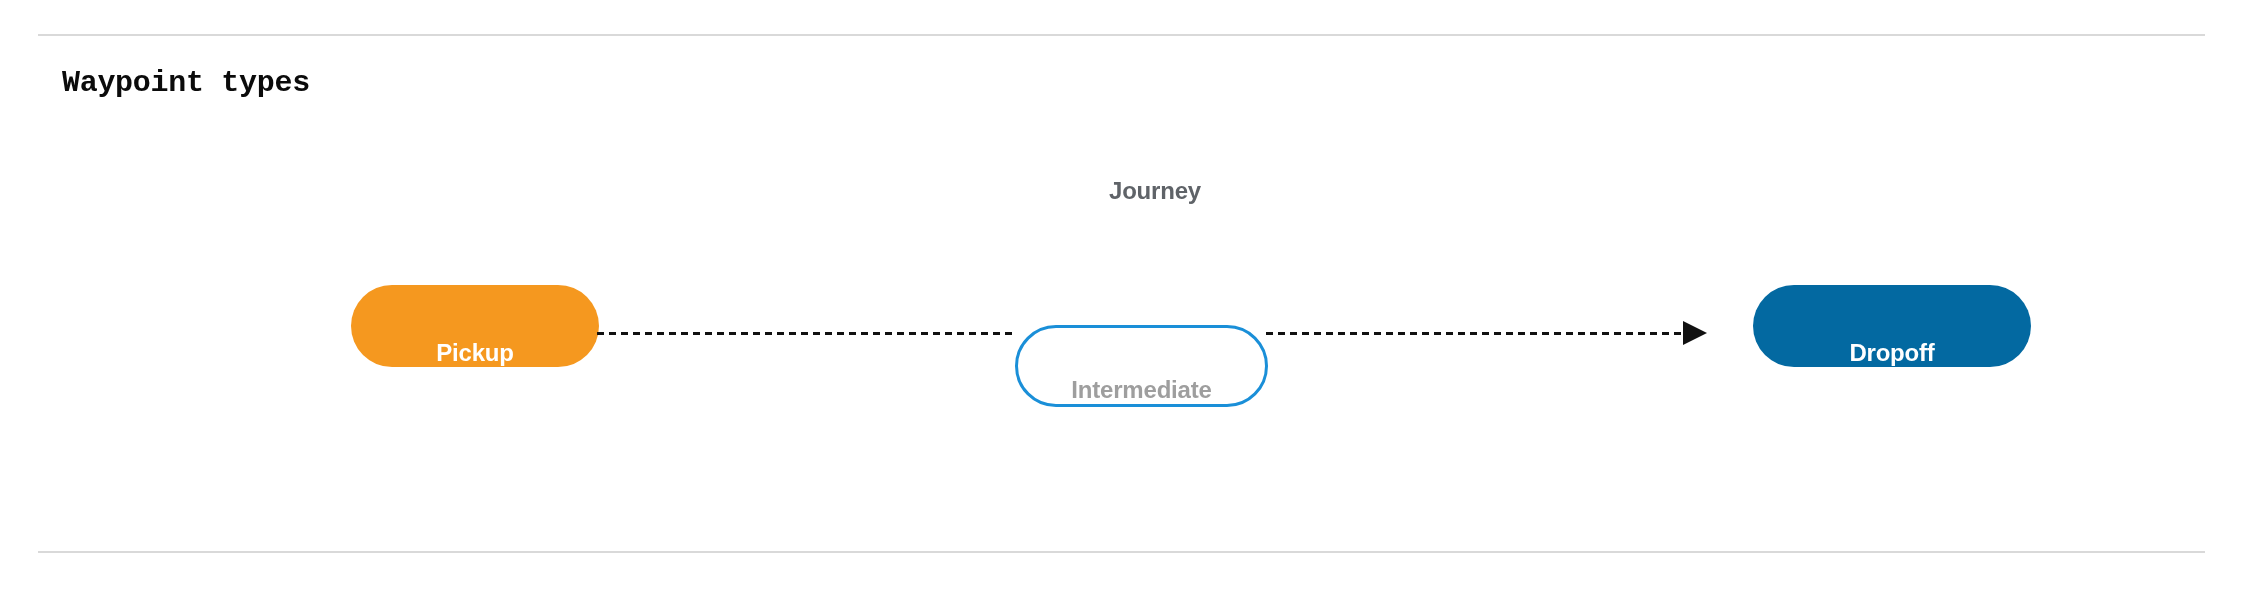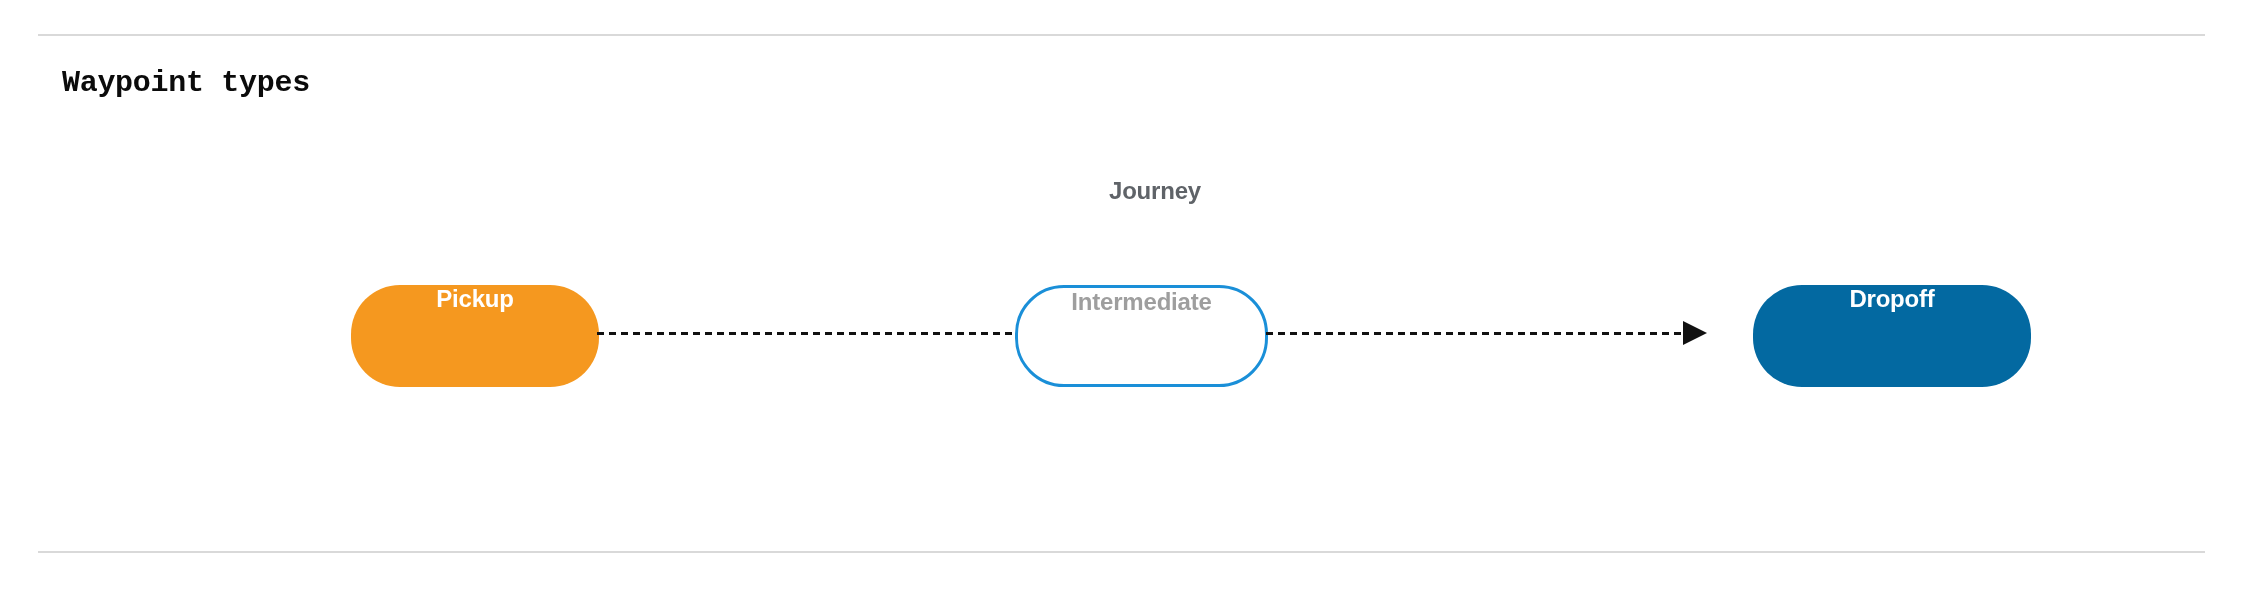--- a/index.html
+++ b/index.html
@@ -63,26 +63,26 @@
     font-size: 24px;
     font-weight: bold;
     color: #5f6368;
     letter-spacing: -0.2px;
     white-space: nowrap;
     margin-top: 13px;
   }
 
   .node {
     position: absolute;
-    height: 102px;
+    height: 82px;
     top: 135px;
     border-radius: 49px;
     box-sizing: border-box;
     display: flex;
-    align-items: flex-start;
+    align-items: flex-end;
     justify-content: center;
     font-size: 24px;
     font-weight: bold;
     letter-spacing: -0.2px;
     white-space: nowrap;
     user-select: none;
   }
 
   .node-pickup {
     left: 351px;
@@ -90,20 +90,21 @@
     background: #f5981f;
     color: #ffffff;
   }
 
   .node-intermediate {
     left: 1015px;
     width: 253px;
     background: #ffffff;
     border: 3px solid #1a8fd8;
     color: #9e9e9e;
+    margin-top: 40px;
   }
 
   .node-dropoff {
     left: 1753px;
     width: 278px;
     background: #0369a1;
     color: #ffffff;
   }
 
   .connector {

